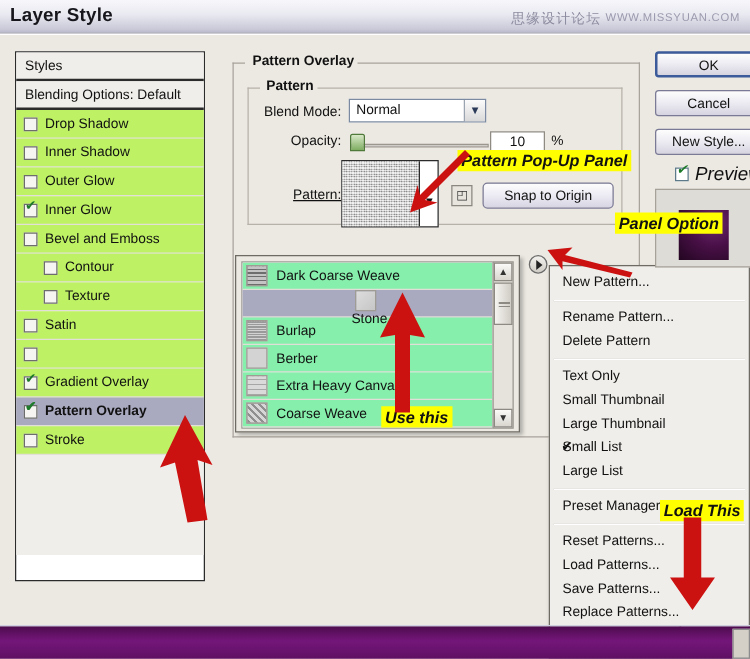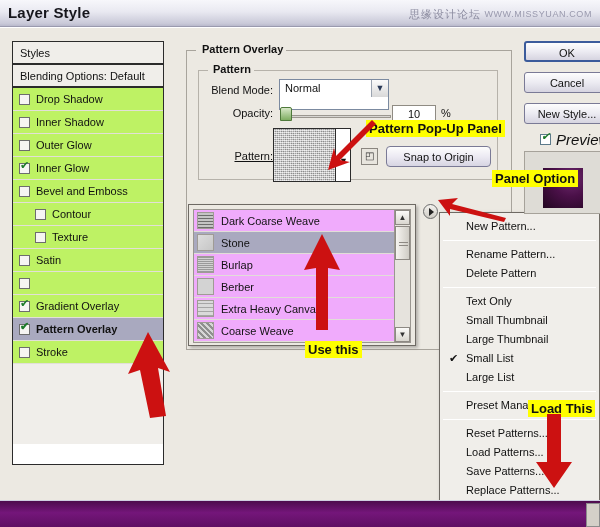--- a/index.html
+++ b/index.html
@@ -126,21 +126,21 @@
   }
 
   .field-label {
     position: absolute; font-size: 11px; color: #111; text-align: right;
   }
   #lbl-blend { left: 193px; top: 84px; width: 80px; }
   #lbl-opacity { left: 193px; top: 107px; width: 80px; }
   #lbl-pattern { left: 193px; top: 150px; width: 80px; text-decoration: underline; }
 
   #blend-select {
-    position: absolute; left: 279px; top: 79px; width: 110px; height: 31px;
+    position: absolute; left: 279px; top: 79px; width: 110px; height: 19px;
     background: #ffffff; border: 1px solid #7b8aa0;
     font-size: 11px; color: #111;
   }
   #blend-select-value { position: absolute; left: 5px; top: 2px; }
   #blend-select-arrow {
     position: absolute; right: 0px; top: 0px; width: 17px; height: 17px;
     background: linear-gradient(to bottom, #fbfbfb, #d9d9d9);
     border-left: 1px solid #9aa3b0;
     font-size: 9px; color: #2a3a58; text-align: center; line-height: 17px;
   }
@@ -202,23 +202,23 @@
     padding: 3px;
   }
   #pattern-list {
     position: absolute; left: 4px; top: 4px; width: 202px; height: 134px;
     background: #ffffff; border: 1px solid #9a9690; overflow: hidden;
   }
   .pat-row {
     height: 22px; display: flex; align-items: center;
     font-size: 11px; color: #111;
     border-bottom: 1px solid #e1ded7;
-    background: #f0abfc; padding-left: 3px;
-  }
-  .pat-row.sel { background: #a9a9bf; }
+    background: #86efac; padding-left: 3px;
+  }
+  .pat-row.sel { background: #a9a9bf; flex-direction: column; }
   .pat-thumb {
     width: 17px; height: 17px; margin-right: 7px; flex: none;
     border: 1px solid #9f9b95; background: #c9c9c9;
   }
   .pat-thumb.weave-dark {
     background-color: #a0a0a0;
     background-image: repeating-linear-gradient(0deg,#6d6d6d 0 1px,#c4c4c4 1px 3px),
                       repeating-linear-gradient(90deg,rgba(80,80,80,0.7) 0 1px,rgba(220,220,220,0.5) 1px 3px);
   }
   .pat-thumb.stone { background: linear-gradient(135deg,#dddddd,#c6c6c6); }
@@ -274,21 +274,21 @@
   }
 
   
   #context-menu {
     position: absolute; left: 439px; top: 212px; width: 161px; height: 315px;
     background: #f0eeea; border: 1px solid #6e6a64;
     box-shadow: 2px 2px 4px rgba(0,0,0,0.3);
     padding-top: 4px;
   }
   .menu-item {
-    height: 19px; line-height: 19px; padding-left: 26px;
+    height: 19px; line-height: 19px; padding-left: 10px;
     font-size: 11px; color: #111; position: relative; white-space: nowrap;
   }
   .menu-item.checked::before {
     content: "✔"; position: absolute; left: 9px; top: 0;
     font-size: 11px; color: #111;
   }
   .menu-item.highlighted { background: #b4b4c6; }
   .menu-sep {
     height: 1px; margin: 4px 3px; background: #b2aea6;
     border-bottom: 1px solid #ffffff;
@@ -326,25 +326,25 @@
   }
   #preview-swatch {
     position: absolute; left: 18px; top: 16px; width: 40px; height: 40px;
     background: radial-gradient(circle at 70% 25%, #6e2a6e 0%, #4a1048 45%, #220620 100%);
   }
 
   
   .callout {
     position: absolute; background: #ffff00; color: #111;
     font-size: 13px; font-weight: bold; padding: 1px 3px;
-    white-space: nowrap; font-family: "Liberation Sans", sans-serif;
+    white-space: nowrap; font-family: "Liberation Sans", sans-serif; font-style: italic;
   }
   #callout-popup { left: 366px; top: 120px; }
   #callout-panelopt { left: 492px; top: 170px; }
-  #callout-usethis { left: 305px; top: 325px; margin-top: 16px; }
+  #callout-usethis { left: 305px; top: 325px; }
   #callout-loadthis { left: 528px; top: 400px; }
 
   
   .arrow { position: absolute; }
 </style>
 </head>
 <body>
 
 <div id="root">
 

